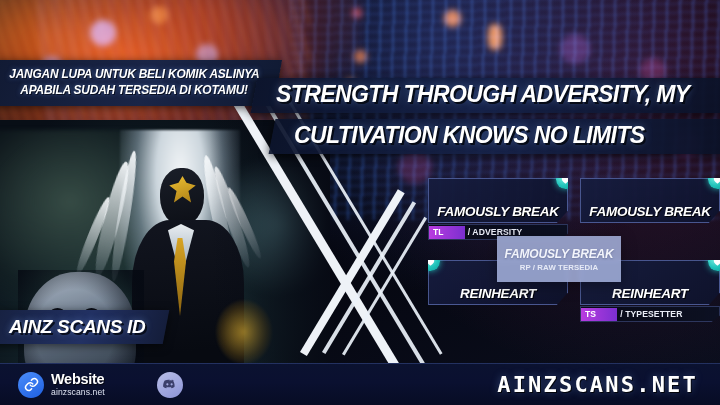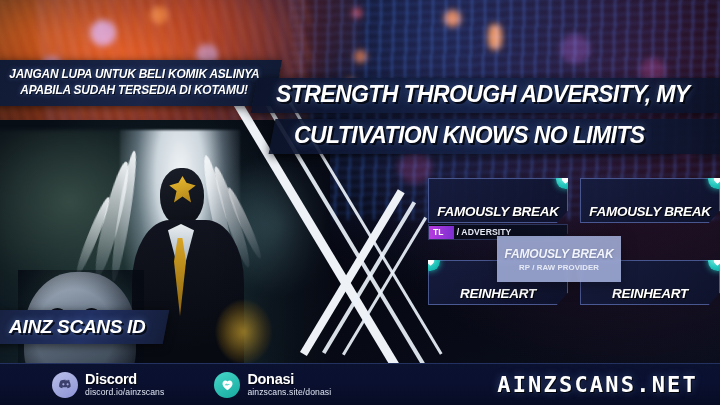--- a/index.html
+++ b/index.html
@@ -103,21 +103,21 @@
      clip-path:polygon(0 0,100% 0,100% 72%,92% 100%,0 100%);
      display:flex;align-items:flex-end;justify-content:center;padding-bottom:3px;}
   .card-name{color:#fff;font-weight:700;font-style:italic;font-size:13.5px;letter-spacing:-.3px;
      text-shadow:1px 1px 0 rgba(0,0,0,.85);white-space:nowrap;}
   .card-role{position:relative;height:16px;margin-top:1px;
      background:linear-gradient(90deg, rgba(8,10,24,.97), rgba(12,16,34,.95));
      border:1px solid rgba(110,130,210,.35);
      clip-path:polygon(0 0,100% 0,100% 60%,94% 100%,0 100%);
      display:flex;align-items:center;overflow:hidden;}
   .role-tag{background:linear-gradient(90deg,#b93ce0,#7b2fd0);color:#fff;font-weight:700;font-size:8.6px;
-     padding:1px 10px 2px 4px;letter-spacing:.1px;white-space:nowrap;}
+     padding:1px 21px 2px 4px;letter-spacing:.1px;white-space:nowrap;}
   .role-desc{color:#e9ecf6;font-weight:700;font-size:8.6px;padding-left:3px;letter-spacing:.1px;white-space:nowrap;}
   .heart-badge{position:absolute;right:-8px;top:-9px;width:19px;height:19px;border-radius:50%;
      background:radial-gradient(circle at 38% 32%, #7ff0e4 0%, #21c4bb 55%, #0e9b96 100%);
      box-shadow:0 0 6px rgba(40,220,210,.75);display:flex;align-items:center;justify-content:center;}
   .heart-badge svg{width:11px;height:11px;}
 
   
   .tooltip-card{position:absolute;left:497px;top:236px;width:124px;height:46px;
      background:rgba(176,190,235,.80);backdrop-filter:blur(2px);
      display:flex;flex-direction:column;align-items:center;justify-content:center;
@@ -270,56 +270,56 @@
 
     <div class="card" style="left:170px;top:90px;">
       <div class="card-body">
         <div class="card-name">REINHEART</div>
         <div class="heart-badge">
           <svg viewBox="0 0 24 24" fill="#ffffff">
               <path d="M12 21s-8-5.1-8-10.3A4.7 4.7 0 0 1 12 7a4.7 4.7 0 0 1 8 3.7C20 15.9 12 21 12 21z"></path>
             </svg>
         </div>
       </div>
+      <div class="card-role">
+        <span class="role-tag">TS</span>
+        <span class="role-desc">/ TYPESETTER</span>
+      </div>
     </div>
   </div>
 
   <div class="tooltip-card">
     <div class="tt-name">FAMOUSLY BREAK</div>
-    <div class="tt-role">RP / RAW PROVIDER</div>
+    <div class="tt-role">RP / RAW TERSEDIA</div>
   </div>
 
   <div class="logo-plate">
     <div class="logo-text">AINZ SCANS ID</div>
   </div>
 
   <div class="footer">
 
+    <div class="f-item">
+      <div class="f-icon web">
+        <svg viewBox="0 0 24 24" fill="none" stroke="#ffffff" stroke-width="2.4" stroke-linecap="round">
+          <path d="M10 13a5 5 0 0 0 7.5.5l3-3a5 5 0 0 0-7-7l-1.7 1.7"></path>
+          <path d="M14 11a5 5 0 0 0-7.5-.5l-3 3a5 5 0 0 0 7 7l1.7-1.7"></path>
+        </svg>
+      </div>
+      <div class="f-txt">
+        <div class="f-title">Website</div>
+        <div class="f-sub">ainzscans.net</div>
+      </div>
+    </div>
 
     <div class="f-item" style="margin-left:52px;">
       <div class="f-icon dc">
         <svg viewBox="0 0 24 24" fill="#3b3f6b">
           <path d="M19.6 5.6A16 16 0 0 0 15.7 4.4l-.2.4a12 12 0 0 1 2 .9 11 11 0 0 0-7 0c.6-.4 1.3-.7 2-.9l-.2-.4A16 16 0 0 0 4.4 5.6C2.2 9 1.6 12.3 1.9 15.6a16 16 0 0 0 4.9 2.5l.9-1.4c-.7-.2-1.3-.6-1.9-1l.4-.3a11.4 11.4 0 0 0 9.6 0l.4.3c-.6.4-1.2.7-1.9 1l.9 1.4a16 16 0 0 0 4.9-2.5c.4-3.8-.6-7.1-2.5-10zM8.6 13.6c-1 0-1.7-.9-1.7-1.9s.7-1.9 1.7-1.9 1.7.9 1.7 1.9-.7 1.9-1.7 1.9zm6.8 0c-1 0-1.7-.9-1.7-1.9s.7-1.9 1.7-1.9 1.7.9 1.7 1.9-.7 1.9-1.7 1.9z"></path>
         </svg>
       </div>
-      <div class="f-txt">
-        <div class="f-title">Discord</div>
-        <div class="f-sub">discord.io/ainzscans</div>
-      </div>
-    </div>
-
-    <div class="f-item" style="margin-left:50px;">
-      <div class="f-icon dn">
-        <svg viewBox="0 0 24 24" fill="#ffffff">
-          <path d="M12 21s-8-5.1-8-10.3A4.7 4.7 0 0 1 12 7a4.7 4.7 0 0 1 8 3.7C20 15.9 12 21 12 21z"></path>
-          <path d="M8.5 12.5h1.2l.7-1.6.9 2.6.8-1.6h2.4" stroke="#21c4bb" stroke-width="1.1" fill="none" stroke-linecap="round"></path>
-        </svg>
-      </div>
-      <div class="f-txt">
-        <div class="f-title">Donasi</div>
-        <div class="f-sub">ainzscans.site/donasi</div>
-      </div>
-    </div>
+    </div>
+
 
     <div class="f-brand">AINZSCANS.NET</div>
   </div>
 
 </div>
 
 </body></html>

